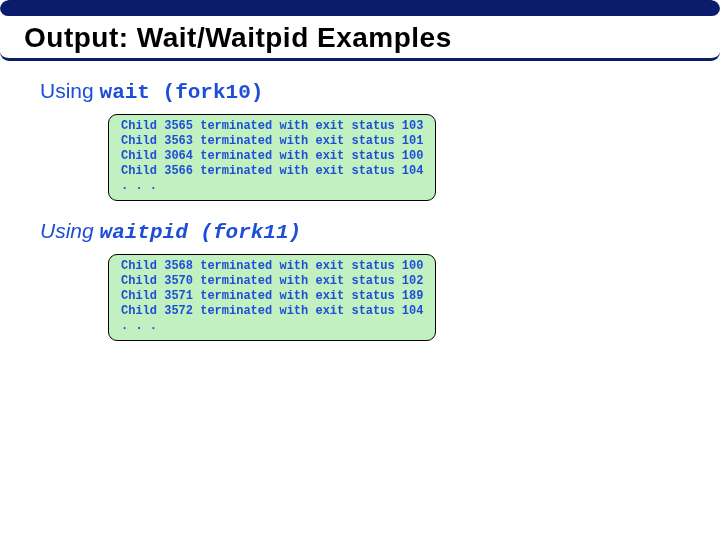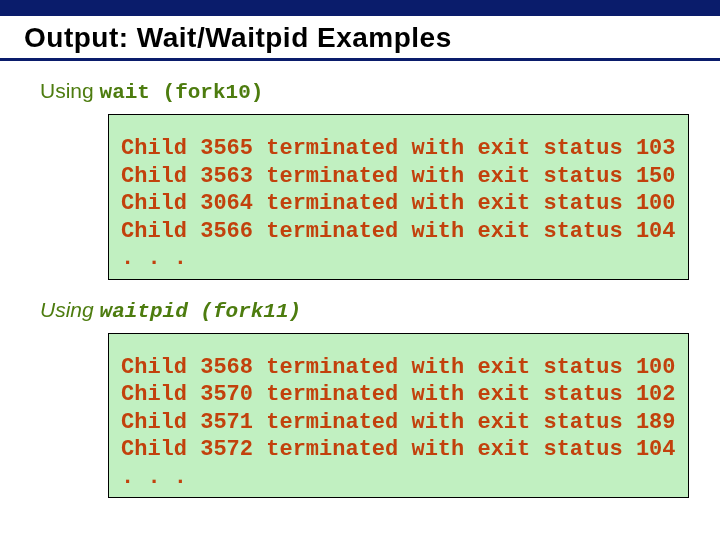--- a/index.html
+++ b/index.html
@@ -1,15 +1,15 @@
 <!DOCTYPE html>
 <html><head>
 <meta charset="utf-8">
 <style>
-  * { box-sizing: border-box; margin: 0; padding: 0; }
+  * { box-sizing: border-box; margin: 0; padding: 0; border-radius: 9px; }
   body {
     width: 720px;
     height: 540px;
     background: #fff;
     font-family: Arial, Helvetica, sans-serif;
     overflow: hidden;
   }
   .topbar {
     height: 16px;
     background: #0a1c6b;
@@ -20,58 +20,58 @@
     color: #000;
     padding: 6px 0 4px 24px;
     border-bottom: 3px solid #0a1c6b;
     letter-spacing: 0.5px;
   }
   .content {
     padding: 18px 0 0 40px;
   }
   .section-label {
     font-size: 21px;
-    color: #4d7c0f;
+    color: #1d4ed8;
     margin-bottom: 10px;
   }
   .section-label .plain { font-weight: normal; }
   .section-label .mono {
     font-family: "Courier New", Courier, monospace;
     font-weight: bold;
     font-size: 21px;
   }
   .codebox {
     border: 1.5px solid #000;
     background: #c1f0c1;
     font-family: "Courier New", Courier, monospace;
     font-weight: bold;
-    font-size: 22px;
+    font-size: 12px;
     line-height: 1.25;
-    padding: 20px 12px 6px 12px;
+    padding: 4px 12px 6px 12px;
     white-space: pre;
-    color: #c2410c;
+    color: #1d4ed8;
     margin-left: 68px;
     display: inline-block;
   }
   .mt { margin-top: 18px; font-style: italic; }
 </style>
 </head>
 <body>
 
 <div class="topbar"></div>
 
 <h1 class="title">Output: Wait/Waitpid Examples</h1>
 
 <div class="content">
 
   <div class="section-label">
     <span class="plain">Using </span><span class="mono">wait (fork10)</span>
   </div>
 
-  <div class="codebox" id="codebox1"><div>Child 3565 terminated with exit status 103</div><div>Child 3563 terminated with exit status 150</div><div>Child 3064 terminated with exit status 100</div><div>Child 3566 terminated with exit status 104</div><div>. . .</div></div>
+  <div class="codebox" id="codebox1"><div>Child 3565 terminated with exit status 103</div><div>Child 3563 terminated with exit status 101</div><div>Child 3064 terminated with exit status 100</div><div>Child 3566 terminated with exit status 104</div><div>. . .</div></div>
 
   <div class="section-label mt">
     <span class="plain">Using </span><span class="mono">waitpid (fork11)</span>
   </div>
 
   <div class="codebox" id="codebox2"><div>Child 3568 terminated with exit status 100</div><div>Child 3570 terminated with exit status 102</div><div>Child 3571 terminated with exit status 189</div><div>Child 3572 terminated with exit status 104</div><div>. . .</div></div>
 
 </div>
 
 </body></html>

